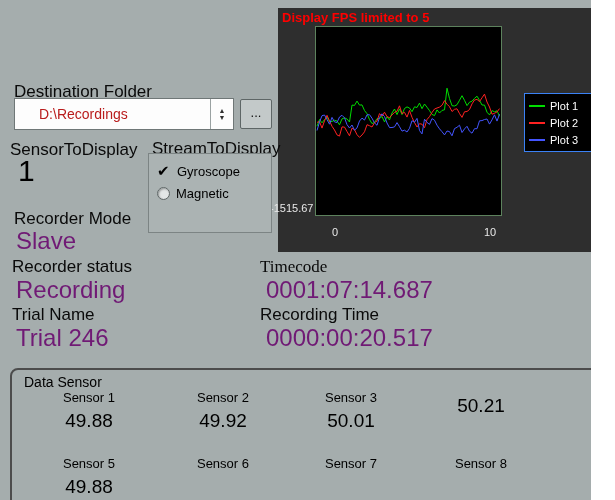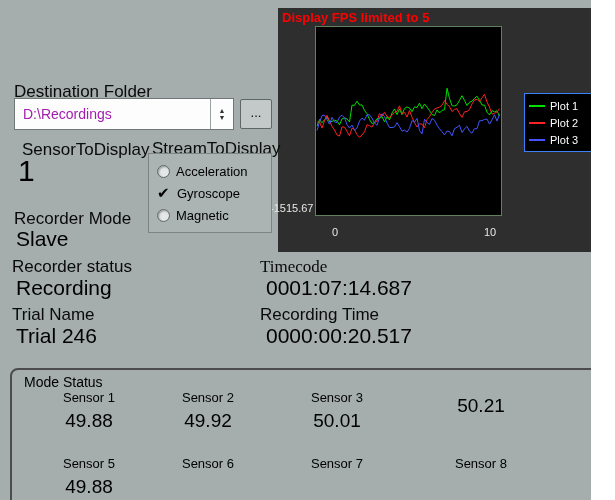--- a/index.html
+++ b/index.html
@@ -3,49 +3,49 @@
 <meta charset="utf-8">
 <style>
   html,body{margin:0;padding:0;}
   body{font-family:"Liberation Sans","DejaVu Sans",sans-serif;}
   #app{
     position:relative;width:591px;height:500px;background:#a5adad;
     overflow:hidden;color:#000;
   }
   .abs{position:absolute;}
   .lbl{font-size:17px;color:#0a0a0a;}
-  .bigval{font-size:21px;color:#000000;}
+  .bigval{font-size:24px;color:#701a75;}
 
   
   #chart-panel{left:278px;top:8px;width:334px;height:244px;background:#2e2e2e;}
   #fps-warning{left:4px;top:2px;font-size:13px;font-weight:bold;color:#ff0000;}
   #plot-area{left:37px;top:18px;width:185px;height:188px;background:#000;border:1px solid #5d825d;}
   #plot-svg{display:block;width:185px;height:188px;}
   #y-min{left:-8px;top:194px;width:42px;text-align:right;font-size:11px;color:#e8e8e8;}
   .x-tick{top:218px;font-size:11px;color:#e8e8e8;}
   #x-tick-0{left:54px;}
   #x-tick-1{left:206px;}
   #legend{left:246px;top:85px;width:70px;background:#000;border:1px solid #3b82f6;padding:3px 4px;}
   .legend-row{display:flex;align-items:center;height:17px;}
   .legend-swatch{display:inline-block;width:16px;height:2px;margin-right:5px;}
   .legend-label{font-size:11px;color:#fff;}
 
   
   #dest-label{left:14px;top:82px;}
   #dest-combo{left:14px;top:98px;width:218px;height:30px;background:#fdfdfd;
     border:1px solid #6f7777;display:flex;align-items:center;}
-  #dest-value{flex:1;padding-left:8px;font-size:14px;color:#a21caf;white-space:nowrap;overflow:hidden;}
+  #dest-value{flex:1;padding-left:24px;font-size:14px;color:#b91c1c;white-space:nowrap;overflow:hidden;}
   #dest-spinner{width:22px;height:100%;border-left:1px solid #9aa2a2;display:flex;flex-direction:column;
     align-items:center;justify-content:center;color:#303030;cursor:default;}
   #dest-spinner span{font-size:7px;line-height:7px;}
   #browse-btn{left:240px;top:99px;width:30px;height:28px;background:#c3c9c9;border:1px solid #5e6666;
     border-radius:2px;font-size:13px;text-align:center;line-height:26px;color:#111;}
 
   
-  #sensor-disp-label{left:22px;top:140px;}
+  #sensor-disp-label{left:10px;top:140px;}
   #sensor-disp-value{left:18px;top:154px;font-size:30px;}
 
   
   #stream-group-label{left:152px;top:139px;}
   #stream-box{left:148px;top:153px;width:124px;height:80px;border:1px solid #7c8484;background:#abb3b3;
     padding:6px 0 0 8px;box-sizing:border-box;}
   .radio-row{display:flex;align-items:center;height:22px;}
   .radio-mark{display:inline-block;width:11px;height:11px;border-radius:50%;background:#e3e7e7;
     border:1px solid #5e6666;box-shadow:inset 1px 1px 2px rgba(0,0,0,.35);margin-right:6px;flex:none;}
   .radio-row.checked .radio-mark{width:14px;height:14px;border:none;border-radius:0;background:transparent;
@@ -61,21 +61,21 @@
   #trial-value{left:16px;top:324px;}
   #timecode-label{left:260px;top:257px;font-family:Liberation Serif, serif;}
   #timecode-value{left:266px;top:276px;}
   #rectime-label{left:260px;top:305px;}
   #rectime-value{left:266px;top:324px;}
 
   
   #data-status{left:10px;top:368px;width:593px;height:142px;border:2px solid #4c4c4c;border-radius:8px;}
   #data-status-title{left:12px;top:4px;font-size:14px;}
   .cell{position:absolute;width:150px;text-align:center;}
-  .c0{left:2px;}.c1{left:121px;}.c2{left:250px;}.c3{left:394px;}
+  .c0{left:2px;}.c1{left:136px;}.c2{left:264px;}.c3{left:394px;}
   .r0{top:20px;}.r1{top:86px;}
   .s-label{font-size:13px;}
   .s-value{font-size:19px;margin-top:5px;}
 </style>
 </head>
 <body>
 
 <div id="app">
 
   <div id="chart-panel" class="abs">
@@ -114,24 +114,20 @@
         <span>▼</span>
       </div>
   </div>
   <div id="browse-btn" class="abs">...</div>
 
   <div id="sensor-disp-label" class="abs lbl">SensorToDisplay</div>
   <div id="sensor-disp-value" class="abs">1</div>
 
   <div id="stream-group-label" class="abs lbl">StreamToDisplay</div>
   <div id="stream-box" class="abs">
-    <div class="radio-row">
-      <span class="radio-mark"></span>
-      <span class="radio-label">Acceleration</span>
-    </div>
     <div class="radio-row checked">
       <span class="radio-mark">✔</span>
       <span class="radio-label">Gyroscope</span>
     </div>
     <div class="radio-row">
       <span class="radio-mark"></span>
       <span class="radio-label">Magnetic</span>
     </div>
   </div>
 
@@ -144,21 +140,21 @@
   <div id="trial-label" class="abs lbl">Trial Name</div>
   <div id="trial-value" class="abs bigval">Trial 246</div>
 
   <div id="timecode-label" class="abs lbl">Timecode</div>
   <div id="timecode-value" class="abs bigval">0001:07:14.687</div>
 
   <div id="rectime-label" class="abs lbl">Recording Time</div>
   <div id="rectime-value" class="abs bigval">0000:00:20.517</div>
 
   <div id="data-status" class="abs">
-    <div id="data-status-title" class="abs">Mode Status</div>
+    <div id="data-status-title" class="abs">Data Sensor</div>
 
     <div class="cell c0 r0">
       <div class="s-label">Sensor 1</div>
       <div class="s-value">49.88</div>
     </div>
     <div class="cell c1 r0">
       <div class="s-label">Sensor 2</div>
       <div class="s-value">49.92</div>
     </div>
     <div class="cell c2 r0">

